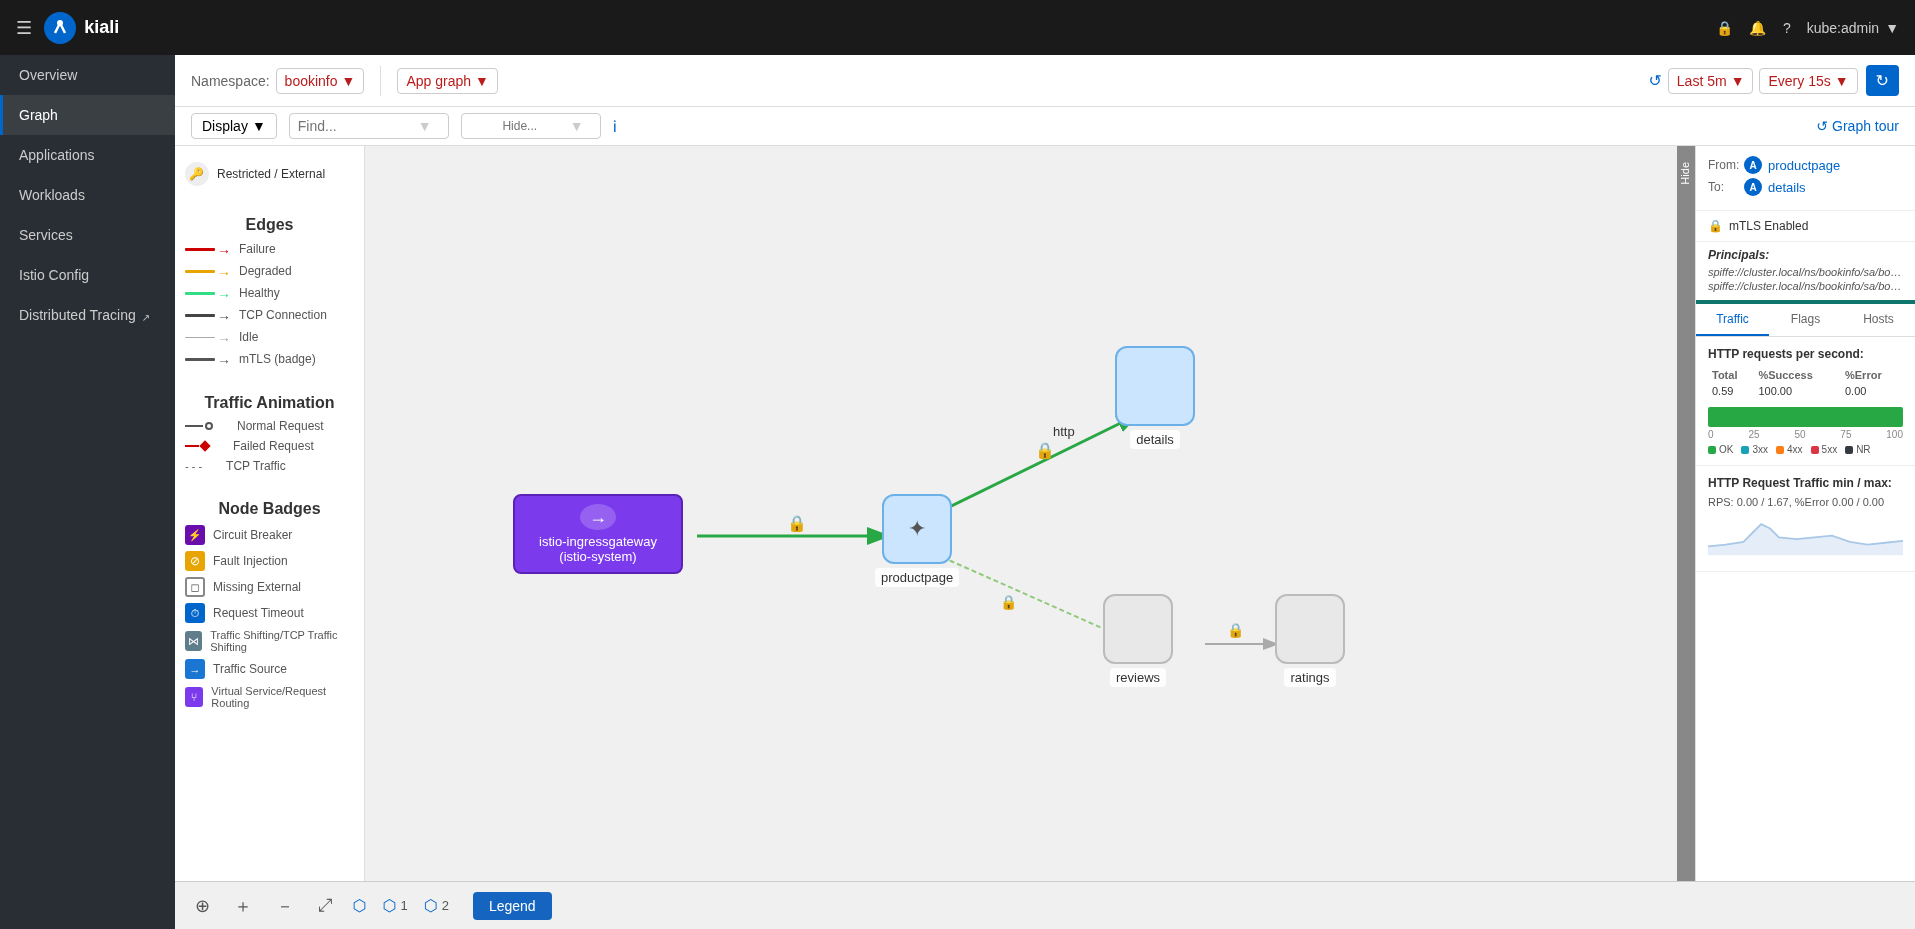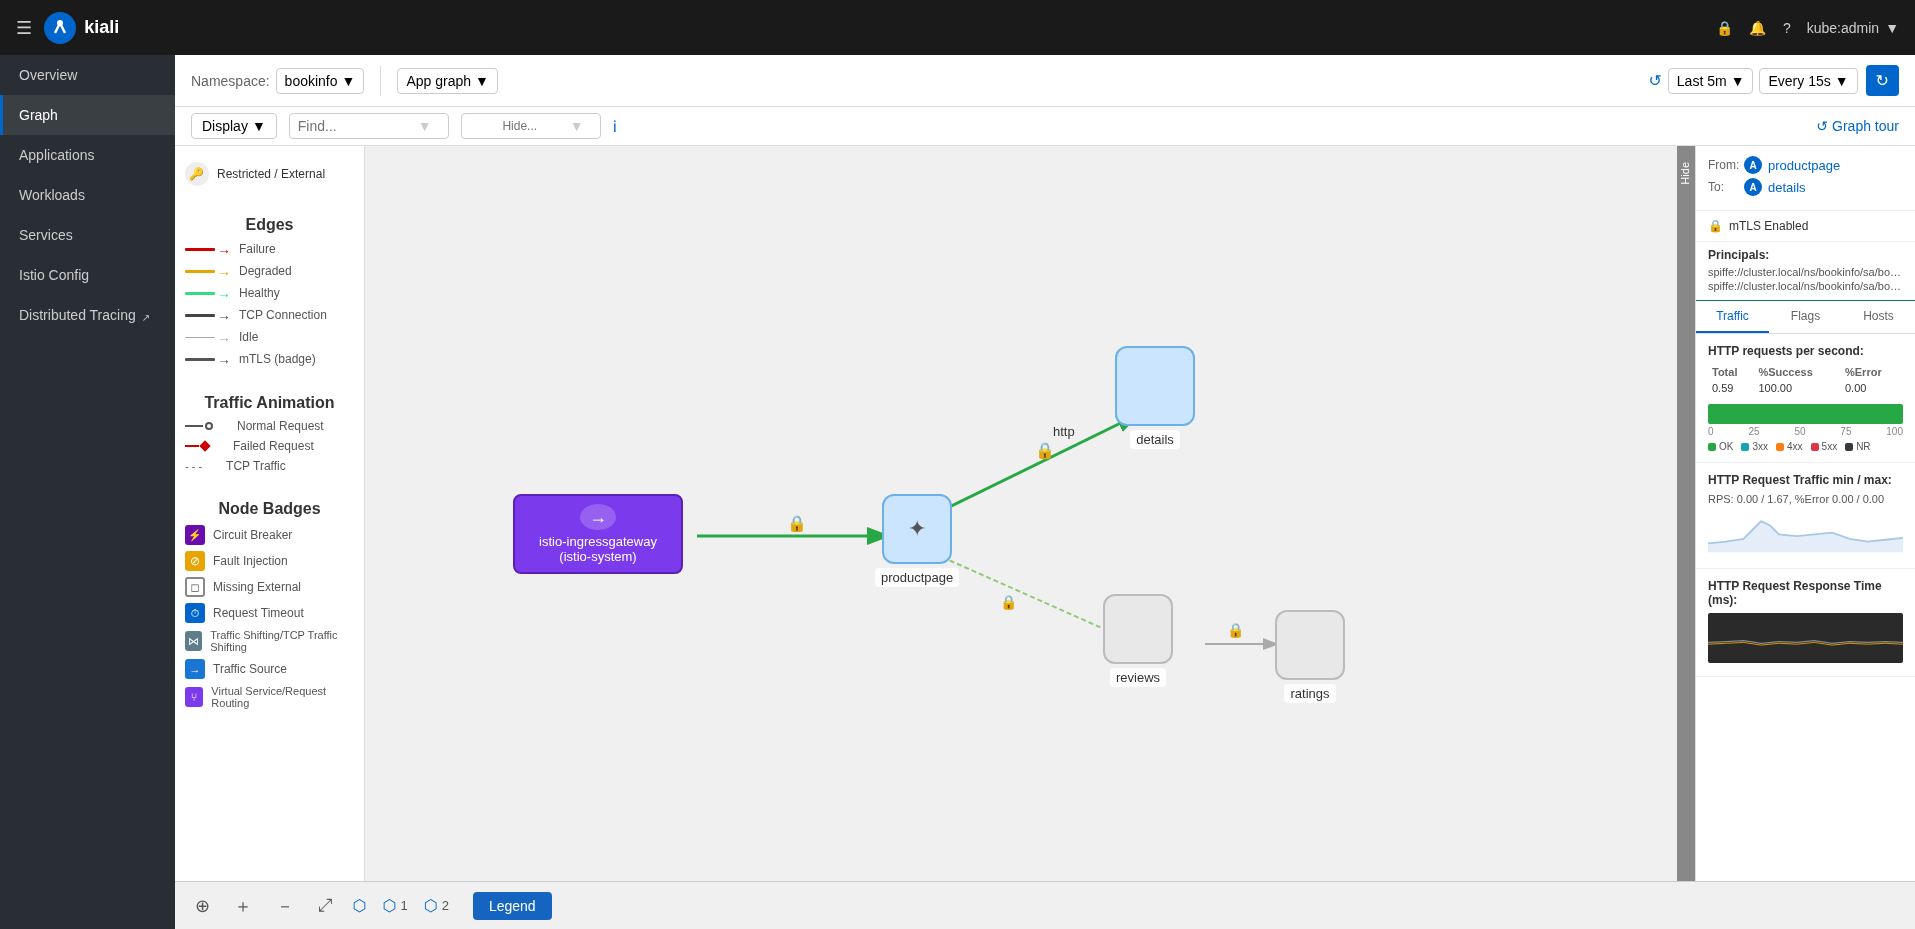--- a/index.html
+++ b/index.html
@@ -24,21 +24,21 @@
     .sidebar-item-link { display: flex; align-items: flex-end; gap: 6px; }
     .ext-icon { font-size: 10px; }
 
     
     .content { flex: 1; display: flex; flex-direction: column; background: #f5f5f5; overflow: hidden; }
 
     
     .toolbar { background: #fff; padding: 0 16px; height: 52px; display: flex; align-items: center; gap: 12px; border-bottom: 1px solid #ddd; flex-shrink: 0; }
     .namespace-selector { display: flex; align-items: center; gap: 6px; font-size: 14px; color: #333; }
     .namespace-selector .label { color: #666; }
-    .dropdown-btn { display: flex; align-items: center; gap: 4px; padding: 4px 8px; border: 1px solid #ccc; border-radius: 4px; background: #fff; cursor: pointer; font-size: 14px; color: #000000; }
+    .dropdown-btn { display: flex; align-items: center; gap: 4px; padding: 4px 8px; border: 1px solid #ccc; border-radius: 4px; background: #fff; cursor: pointer; font-size: 14px; color: #b91c1c; }
     .separator { width: 1px; height: 30px; background: #ddd; margin: 0 4px; }
     .toolbar-right { margin-left: auto; display: flex; align-items: center; gap: 8px; }
     .time-selector { display: flex; align-items: center; gap: 6px; }
     .refresh-btn { background: #06c; color: #fff; border: none; border-radius: 4px; padding: 6px 10px; cursor: pointer; font-size: 16px; }
 
     
     .toolbar2 { background: #fff; padding: 6px 16px; display: flex; align-items: center; gap: 12px; border-bottom: 1px solid #ddd; flex-shrink: 0; }
     .display-btn { display: flex; align-items: center; gap: 4px; padding: 4px 10px; border: 1px solid #ccc; border-radius: 4px; background: #fff; cursor: pointer; font-size: 14px; }
     .find-input { display: flex; align-items: center; border: 1px solid #ccc; border-radius: 4px; padding: 4px 8px; font-size: 14px; min-width: 160px; background: #fff; }
     .hide-input { display: flex; align-items: center; border: 1px solid #ccc; border-radius: 4px; padding: 4px 8px; font-size: 14px; min-width: 140px; background: #fff; }
@@ -95,21 +95,21 @@
 
     
     .right-panel { width: 220px; background: #fff; border-left: 1px solid #ddd; flex-shrink: 0; display: flex; flex-direction: column; font-size: 12px; overflow: hidden; }
     .right-panel-inner { flex: 1; overflow-y: auto; }
     .panel-from-to { padding: 10px 12px; border-bottom: 1px solid #eee; }
     .panel-row { display: flex; align-items: center; gap: 6px; margin-bottom: 4px; }
     .panel-label { color: #666; width: 30px; flex-shrink: 0; }
     .panel-badge { background: #06c; color: #fff; border-radius: 50%; width: 18px; height: 18px; display: flex; align-items: center; justify-content: center; font-size: 10px; font-weight: 700; flex-shrink: 0; }
     .panel-node-name { color: #06c; font-size: 13px; }
     .panel-mtls { display: flex; align-items: center; gap: 6px; padding: 8px 12px; border-bottom: 1px solid #eee; color: #333; font-size: 12px; }
-    .panel-principals { padding: 6px 12px; border-bottom: 1px solid #0f766e; }
+    .panel-principals { padding: 6px 12px; border-bottom: 4px solid #0f766e; font-style: italic; }
     .panel-principals-title { color: #333; font-weight: 600; margin-bottom: 4px; }
     .panel-principal-item { color: #555; font-size: 11px; overflow: hidden; text-overflow: ellipsis; white-space: nowrap; margin-bottom: 2px; }
     .panel-tabs { display: flex; border-bottom: 1px solid #ddd; }
     .panel-tab { flex: 1; padding: 8px 4px; text-align: center; font-size: 12px; cursor: pointer; color: #666; border-bottom: 2px solid transparent; }
     .panel-tab.active { color: #06c; border-bottom-color: #06c; }
     .panel-section { padding: 10px 12px; border-bottom: 1px solid #eee; }
     .panel-section-title { font-weight: 600; color: #333; margin-bottom: 6px; font-size: 12px; }
     .panel-table { width: 100%; border-collapse: collapse; font-size: 11px; }
     .panel-table th { text-align: left; color: #666; padding: 2px 4px; }
     .panel-table td { padding: 2px 4px; color: #333; }
@@ -389,21 +389,21 @@
           </div>
           <div class="node-label">details</div>
         </div>
 
         <div class="node" style="left:738px;top:448px;">
           <div class="node-box" style="width:70px;height:70px;background:#e8e8e8;border-color:#bbb;">
           </div>
           <div class="node-label">reviews</div>
         </div>
 
-        <div class="node" style="left:910px;top:464px;">
+        <div class="node" style="left:910px;top:448px;">
           <div class="node-box" style="width:70px;height:70px;background:#e8e8e8;border-color:#bbb;">
           </div>
           <div class="node-label">ratings</div>
         </div>
       </div>
 
       <div class="right-panel-wrapper">
         <div class="hide-panel-toggle">
           <span>Hide</span>
         </div>
@@ -497,27 +497,20 @@
 
             <div class="panel-section">
               <div class="panel-section-title">HTTP Request Traffic min / max:</div>
               <div style="font-size:11px;color:#555;">RPS: 0.00 / 1.67, %Error 0.00 / 0.00</div>
               <svg class="sparkline" viewBox="0 0 220 50">
                 <polyline points="0,40 20,38 40,35 50,25 60,15 70,20 80,30 100,32 120,30 140,28 160,35 180,38 200,36 220,34" fill="none" stroke="#a8c8e8" stroke-width="2"></polyline>
                 <polygon points="0,50 0,40 20,38 40,35 50,25 60,15 70,20 80,30 100,32 120,30 140,28 160,35 180,38 200,36 220,34 220,50" fill="rgba(168,200,232,0.3)"></polygon>
               </svg>
             </div>
 
-            <div class="panel-section">
-              <div class="panel-section-title">HTTP Request Response Time (ms):</div>
-              <svg class="sparkline" viewBox="0 0 220 50" style="background:#2a2a2a;border-radius:2px;">
-                <polyline points="0,30 20,29 40,28 60,31 80,29 100,30 120,28 140,31 160,29 180,30 200,29 220,30" fill="none" stroke="#888" stroke-width="1.5"></polyline>
-                <polyline points="0,32 20,31 40,30 60,33 80,31 100,32 120,30 140,33 160,31 180,32 200,31 220,32" fill="none" stroke="#e8a400" stroke-width="1"></polyline>
-              </svg>
-            </div>
 
           </div>
         </div>
       </div>
     </div>
 
     <div class="bottom-toolbar">
       <button class="bottom-btn">⊕</button>
       <button class="bottom-btn">＋</button>
       <button class="bottom-btn">－</button>

